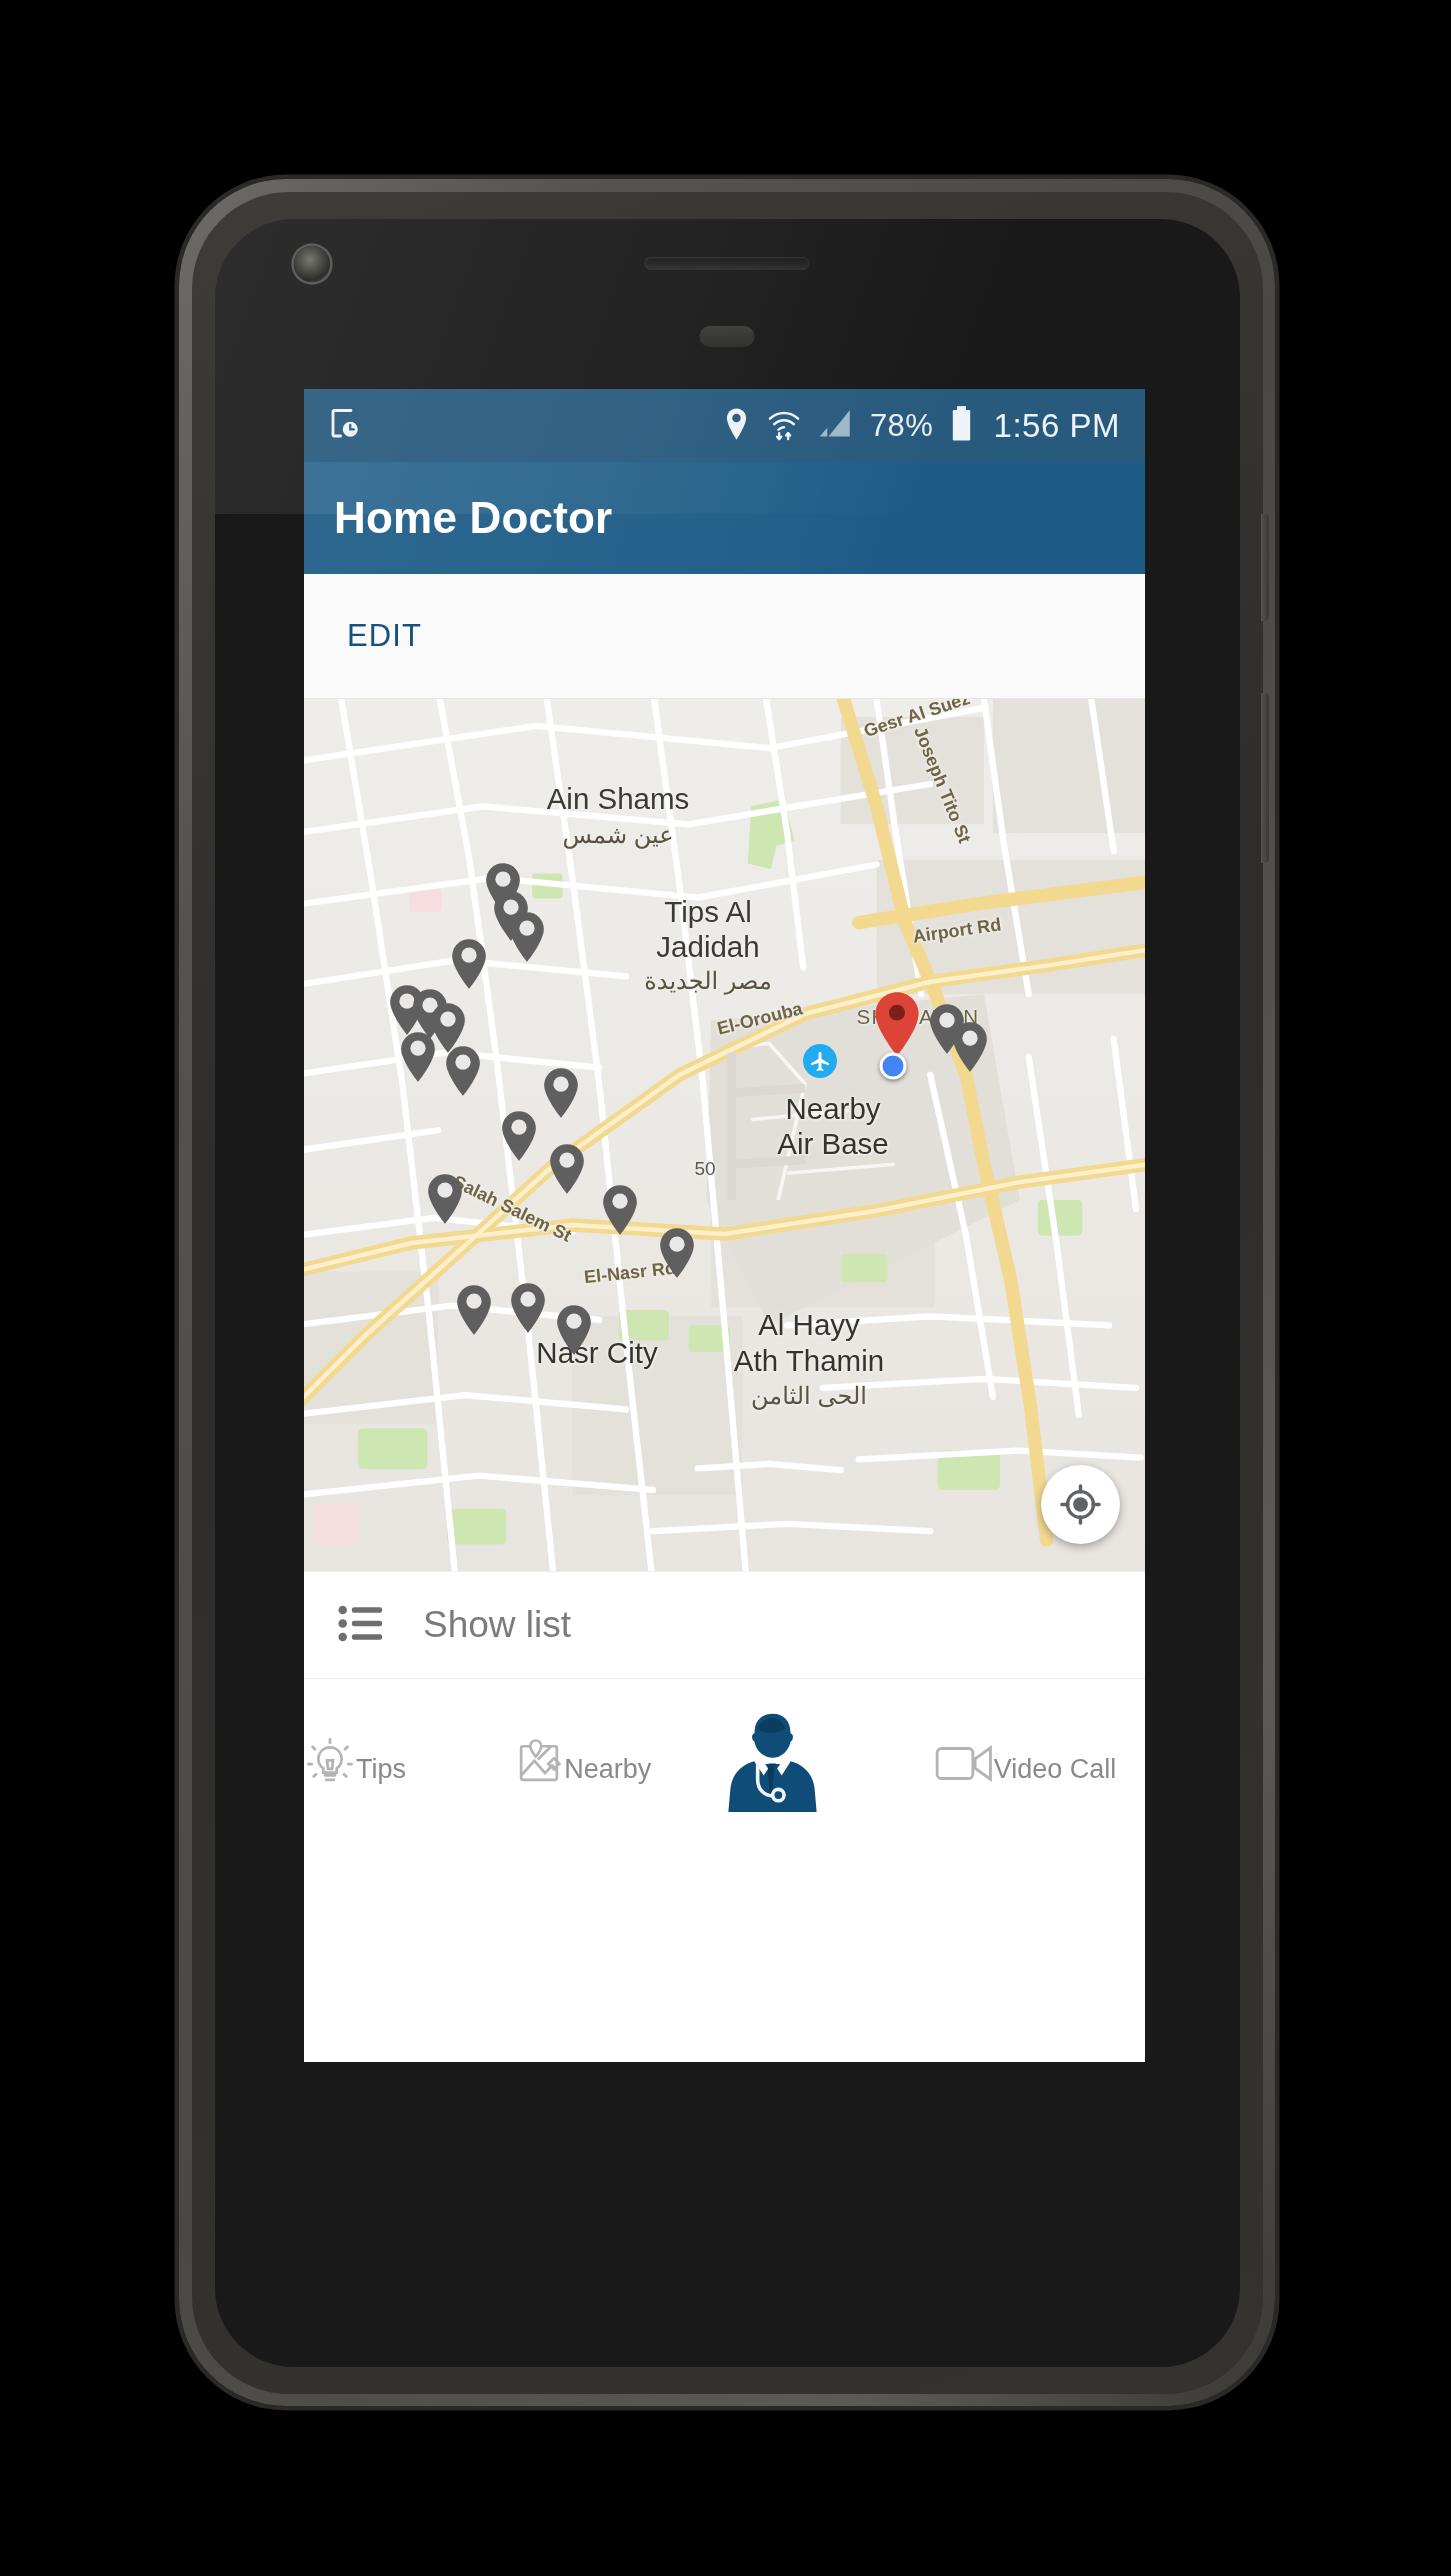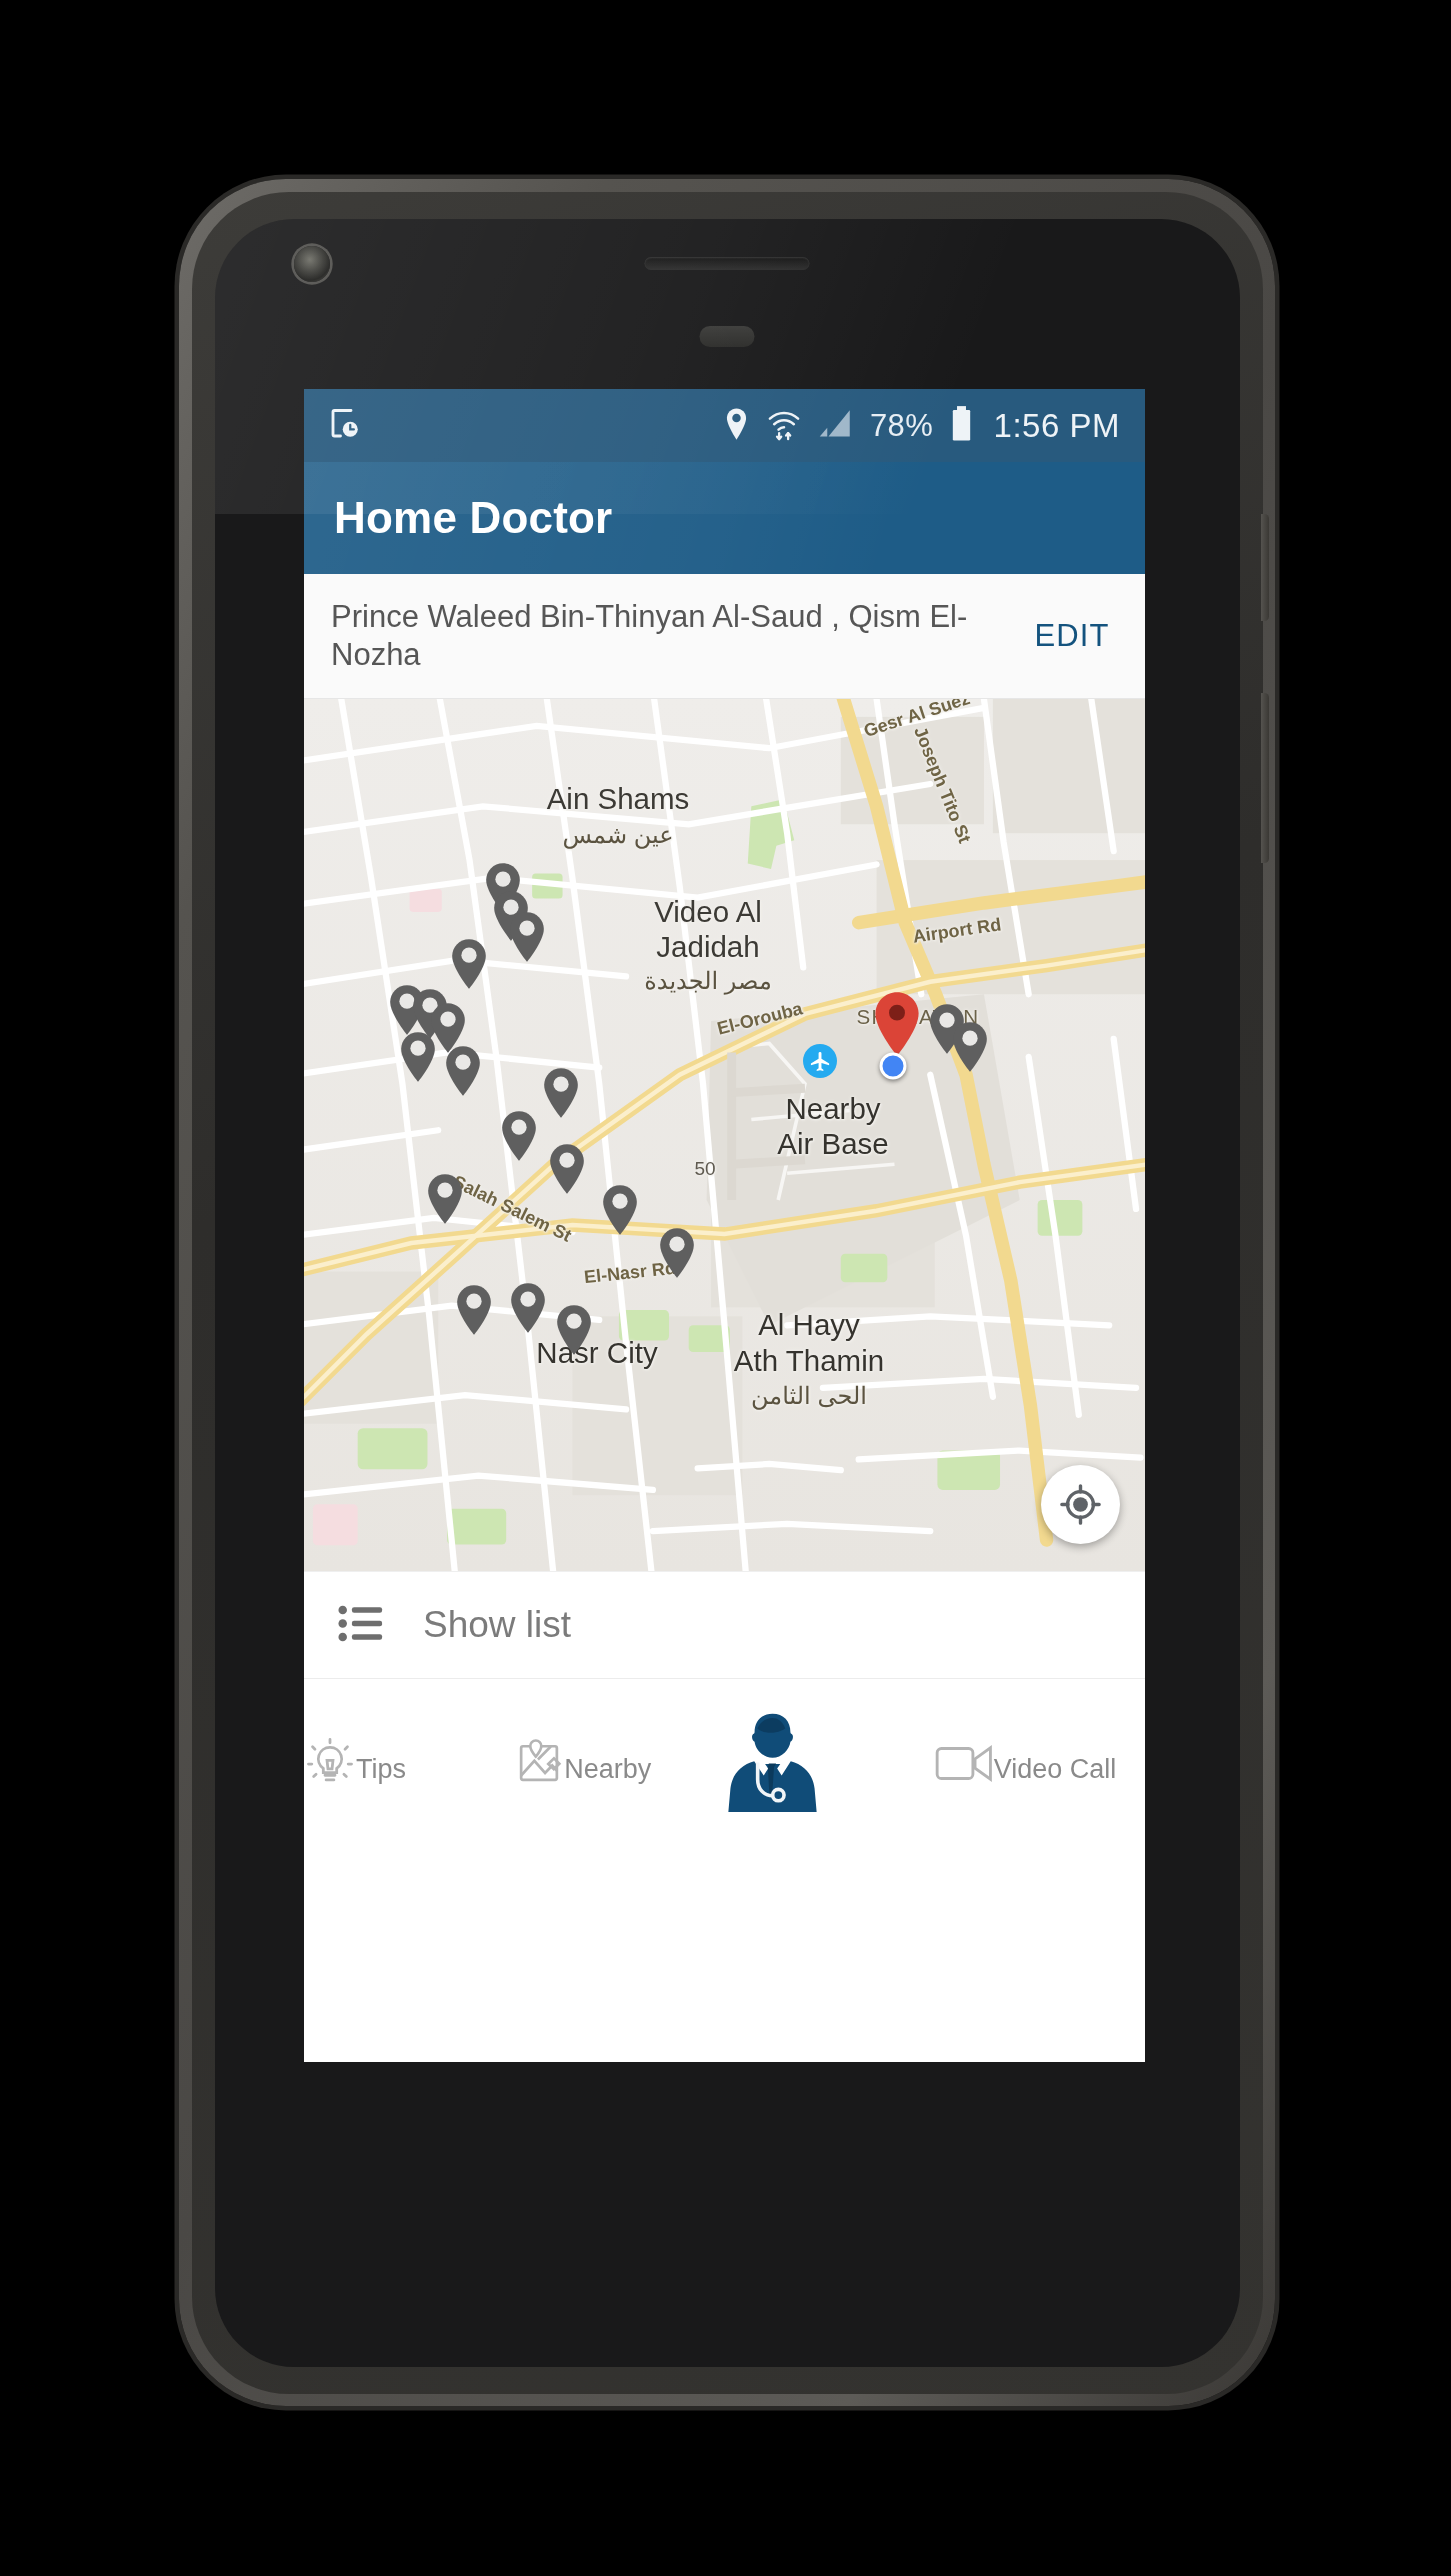--- a/index.html
+++ b/index.html
@@ -259,21 +259,20 @@
       </span>
       <span id="clock">1:56 PM</span>
     </div>
   </div>
 
   <div id="app-bar">
     <span id="app-title">Home Doctor</span>
   </div>
 
   <div id="address-bar">
-    <div id="address-text">Prince Waleed Bin-Thinyan Al-Saud , Qism El-Nozha</div>
     <div id="edit-button">EDIT</div>
   </div>
 
   <div id="map">
     <svg id="map-canvas" viewBox="0 0 940 975" preserveAspectRatio="none">
       <defs>
         <linearGradient id="gshade" x1="0" y1="0" x2="0" y2="1">
           <stop offset="0%" stop-color="#efedea"></stop>
             <stop offset="100%" stop-color="#e8e5e0"></stop>
         </linearGradient>
@@ -355,21 +354,21 @@
       <g stroke="#dcd8d1" stroke-width="10" fill="none">
         <path d="M478 395 L478 560"></path>
         <path d="M478 440 L560 435"></path>
         <path d="M478 520 L560 515"></path>
       </g>
     </svg>
 
     <div id="map-labels">
         <div class="map-label label-place" style="left: 314px; top: 100px; transform: translate(-50%, -50%);">Ain Shams</div>
         <div class="map-label label-ar" style="left: 314px; top: 136px; transform: translate(-50%, -50%);">عين شمس</div>
-        <div class="map-label label-place" style="left: 404px; top: 213px; transform: translate(-50%, -50%);">Video Al</div>
+        <div class="map-label label-place" style="left: 404px; top: 213px; transform: translate(-50%, -50%);">Tips Al</div>
         <div class="map-label label-place" style="left: 404px; top: 248px; transform: translate(-50%, -50%);">Jadidah</div>
         <div class="map-label label-ar" style="left: 404px; top: 282px; transform: translate(-50%, -50%);">مصر الجديدة</div>
         <div class="map-label label-sheraton" style="left: 614px; top: 318px; transform: translate(-50%, -50%);">SHERATON</div>
         <div class="map-label label-place label-dark" style="left: 529px; top: 410px; transform: translate(-50%, -50%);">Nearby</div>
         <div class="map-label label-place label-dark" style="left: 529px; top: 445px; transform: translate(-50%, -50%);">Air Base</div>
         <div class="map-label label-place label-dark" style="left: 505px; top: 626px; transform: translate(-50%, -50%);">Al Hayy</div>
         <div class="map-label label-place label-dark" style="left: 505px; top: 662px; transform: translate(-50%, -50%);">Ath Thamin</div>
         <div class="map-label label-ar" style="left: 505px; top: 697px; transform: translate(-50%, -50%);">الحى الثامن</div>
         <div class="map-label label-place label-dark" style="left: 293px; top: 654px; transform: translate(-50%, -50%);">Nasr City</div>
         <div class="map-label label-road" style="left: 613px; top: 16px; transform: translate(-50%, -50%) rotate(-18deg);">Gesr Al Suez</div>

